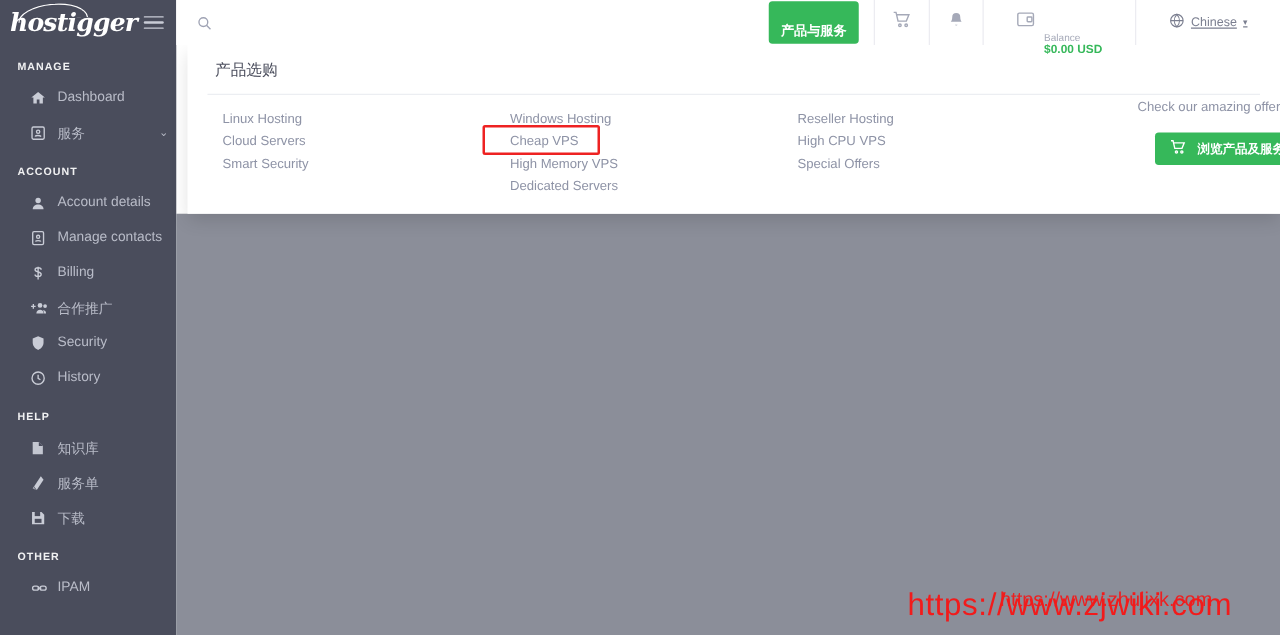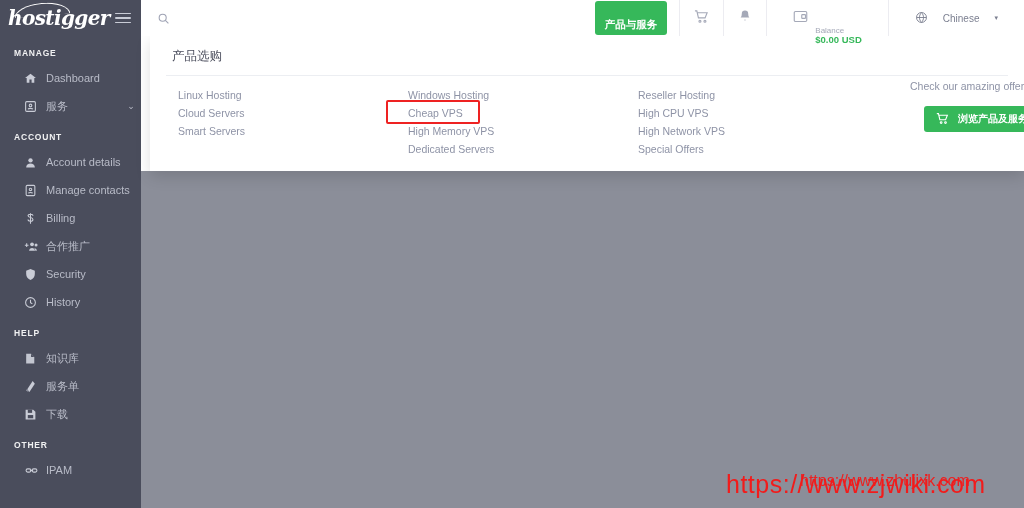--- a/index.html
+++ b/index.html
@@ -69,21 +69,21 @@
   }
   .btn-products .cz { font-size: 10.5px; }
   .tb-cell {
     height: 36px; display: flex; align-items: center; justify-content: center;
     padding: 0 14px; border-left: 1px solid #ececf1; color: #a5a9b8; cursor: pointer;
   }
   .bal-wrap { display: flex; align-items: center; gap: 7px; padding: 0 12px; }
   .bal-txt { line-height: 1.15; margin-top: 36px; }
   .bal-label { font-size: 8px; color: #a5a9b8; }
   .bal-amount { font-size: 9.5px; color: #36b85a; font-weight: 700; }
-  .lang-wrap { display: flex; align-items: center; gap: 15px; padding: 0 12px; color: #7b7f90; font-size: 10px; }
+  .lang-wrap { display: flex; align-items: center; gap: 5px; padding: 0 12px; color: #7b7f90; font-size: 10px; text-decoration: underline; }
   .caret-sm { font-size: 7px; }
 
   
   #megamenu {
     position: absolute; left: 150px; top: 36px; right: 0; height: 135px;
     background: #ffffff; z-index: 18;
     box-shadow: 0 6px 14px rgba(0,0,0,0.13);
   }
   .mm-title { font-size: 12.5px; color: #4a4d5c; padding: 12px 0 10px 22px; }
   .mm-divider { height: 1px; background: #eceef2; margin: 0 16px; }
@@ -405,32 +405,31 @@
     </div>
   </div>
 
   <div id="megamenu">
     <div class="mm-title">产品选购</div>
     <div class="mm-divider"></div>
     <div class="mm-cols">
       <div class="mm-col c1">
         <a class="mm-link">Linux Hosting</a>
         <a class="mm-link">Cloud Servers</a>
-        <a class="mm-link">Smart Servers</a>
+        <a class="mm-link">Smart Security</a>
       </div>
       <div class="mm-col c2">
         <a class="mm-link">Windows Hosting</a>
         <a class="mm-link">Cheap VPS</a>
         <a class="mm-link">High Memory VPS</a>
         <a class="mm-link">Dedicated Servers</a>
       </div>
       <div class="mm-col c3">
         <a class="mm-link">Reseller Hosting</a>
         <a class="mm-link">High CPU VPS</a>
-        <a class="mm-link">High Network VPS</a>
         <a class="mm-link">Special Offers</a>
       </div>
       <div class="mm-promo">
         <div class="mm-promo-text">Check our amazing offers</div>
         <button class="btn-browse">
           <span>
             <svg width="13" height="13" viewBox="0 0 24 24" fill="none" stroke="currentColor" stroke-width="2">
                 <path d="M1.5 3h3l2.6 11.2h10.6L21 6H6"></path>
                 <circle cx="9.5" cy="19.5" r="1.6"></circle>
                 <circle cx="17.5" cy="19.5" r="1.6"></circle>

